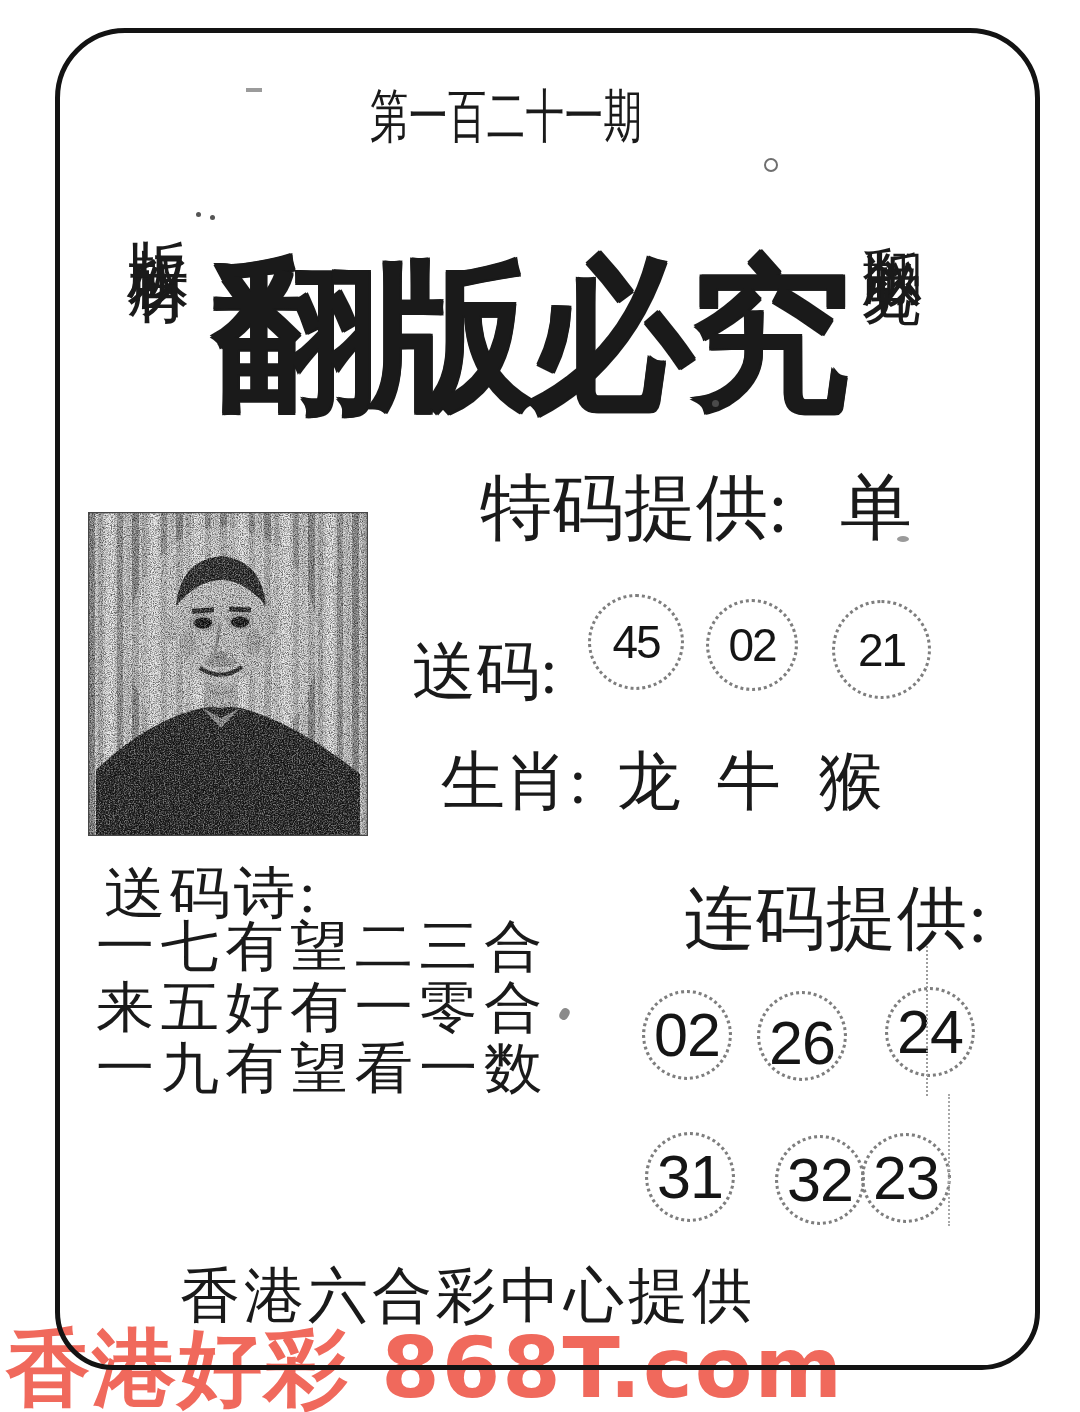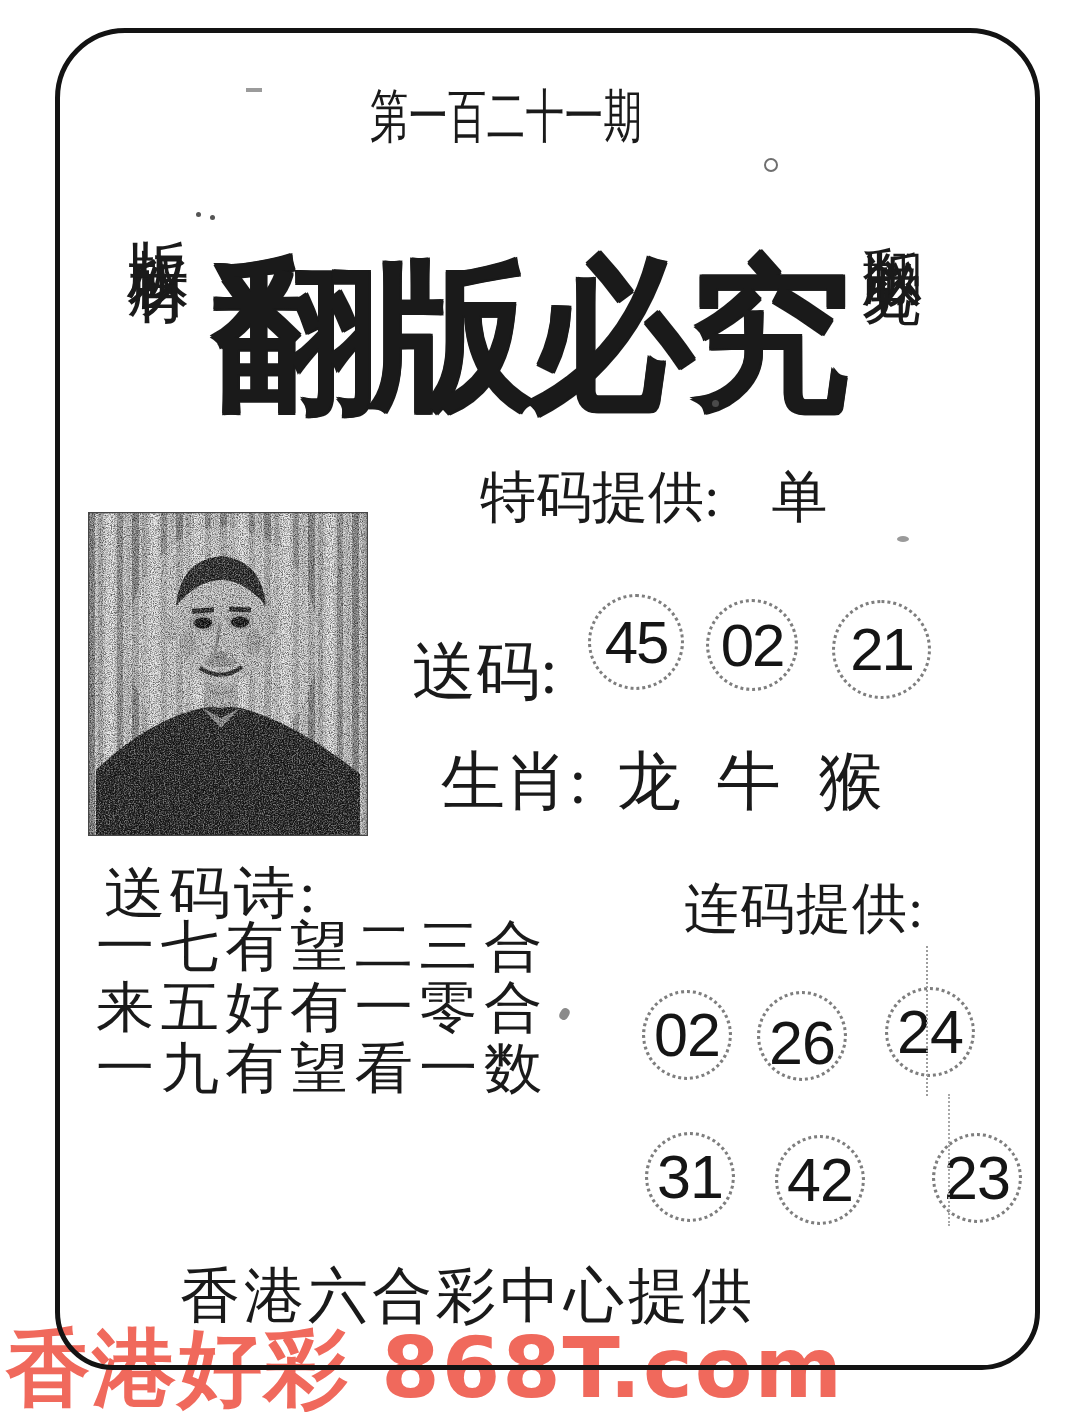--- a/index.html
+++ b/index.html
@@ -23,52 +23,52 @@
 
   .vert{writing-mode:vertical-rl;text-orientation:upright;}
   .vert-left{left:116px;top:192px;font-size:62px;letter-spacing:8px;}
   .vert-right{left:851px;top:198px;font-size:60px;letter-spacing:6px;}
 
   .maintitle{
     left:212px;top:226px;font-size:164px;font-weight:bold;letter-spacing:-6px;
     text-shadow:2px 0 0 #1a1a1a,0 2px 0 #1a1a1a,2px 2px 0 #1a1a1a;
   }
 
-  .special{left:480px;top:460px;font-size:56px;}
+  .special{left:480px;top:460px;font-size:72px;}
   .special .val{margin-left:52px;}
 
   .songma-label{left:412px;top:628px;font-size:64px;}
   .shengxiao{left:441px;top:738px;font-size:64px;}
   .shengxiao .z1{margin-left:30px;}
   .shengxiao .z2{margin-left:36px;}
   .shengxiao .z3{margin-left:38px;}
 
   .num-circle{
     position:absolute;border:3px dotted #7e7e7e;border-radius:50%;
     display:flex;align-items:center;justify-content:center;
     font-family:"Liberation Sans","DejaVu Sans",sans-serif;color:#151515;
     box-sizing:border-box;
   }
-  .big{width:96px;height:96px;font-size:60px;letter-spacing:-2px;}
+  .big{width:96px;height:96px;font-size:46px;letter-spacing:-2px;}
   .small{width:90px;height:90px;font-size:61px;letter-spacing:-1px;}
   #sm1{left:588px;top:594px;}
   #sm2{left:706px;top:599px;width:92px;height:92px;}
   #sm3{left:832px;top:600px;width:99px;height:99px;}
   #lm11{left:642px;top:990px;}
   #lm12{left:757px;top:991px;align-items:flex-end;}
   #lm13{left:885px;top:987px;align-items:center;}
   #lm21{left:645px;top:1132px;}
   #lm22{left:775px;top:1135px;}
-  #lm23{left:932px;top:1133px;align-items:center;}
+  #lm23{left:861px;top:1133px;align-items:center;}
 
   .poem-label{left:104px;top:856px;font-size:56px;letter-spacing:3px;
     transform:scaleX(1.1);transform-origin:left top;}
   .poem{left:96px;top:916px;font-size:55px;line-height:61px;letter-spacing:6px;
     transform:scaleX(1.06);transform-origin:left top;}
-  .lianma-label{left:684px;top:872px;font-size:55px;letter-spacing:1px;}
+  .lianma-label{left:684px;top:872px;font-size:70px;letter-spacing:1px;}
 
   .footer{left:180px;top:1256px;font-size:60px;letter-spacing:4px;}
 
   .watermark{
     left:6px;top:1312px;font-size:84px;font-weight:bold;letter-spacing:2px;
     color:#f0695c;font-family:"DejaVu Sans","Liberation Sans",sans-serif;
     z-index:3;
   }
 
   .photo{left:88px;top:512px;width:280px;height:324px;}
@@ -183,21 +183,21 @@
   <div class="num-circle small" id="lm12">
     <span>26</span>
   </div>
   <div class="num-circle small" id="lm13">
     <span>24</span>
   </div>
   <div class="num-circle small" id="lm21">
     <span>31</span>
   </div>
   <div class="num-circle small" id="lm22">
-    <span>42</span>
+    <span>32</span>
   </div>
   <div class="num-circle small" id="lm23">
     <span>23</span>
   </div>
 
   <div class="abs footer">香港六合彩中心提供</div>
 
   <div class="abs watermark">香港好彩 868T.com</div>
 
   <div class="artifact vline1"></div>

